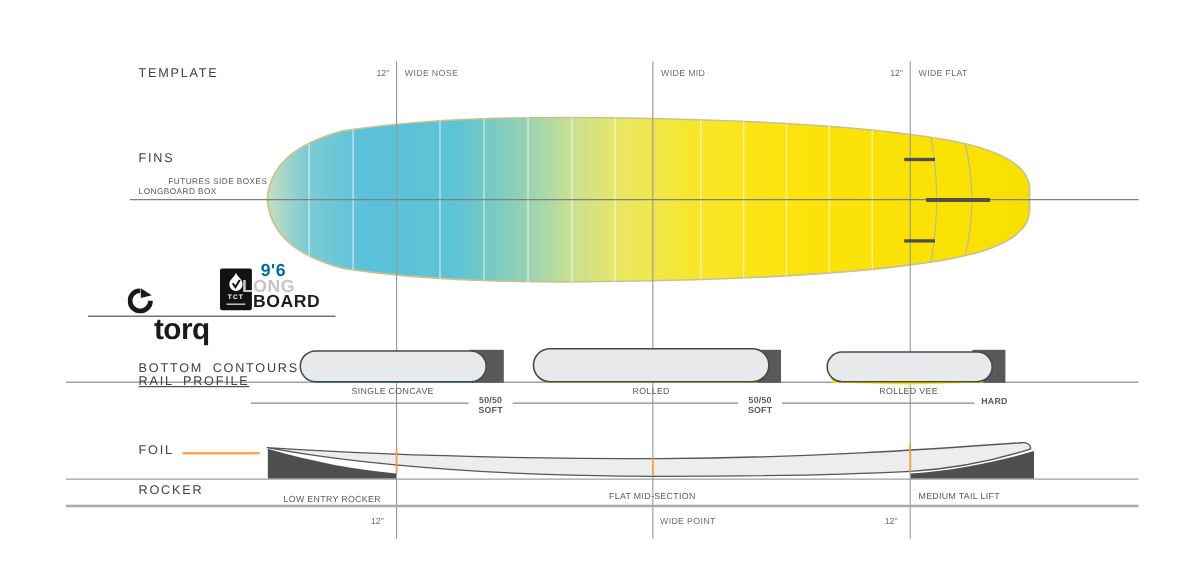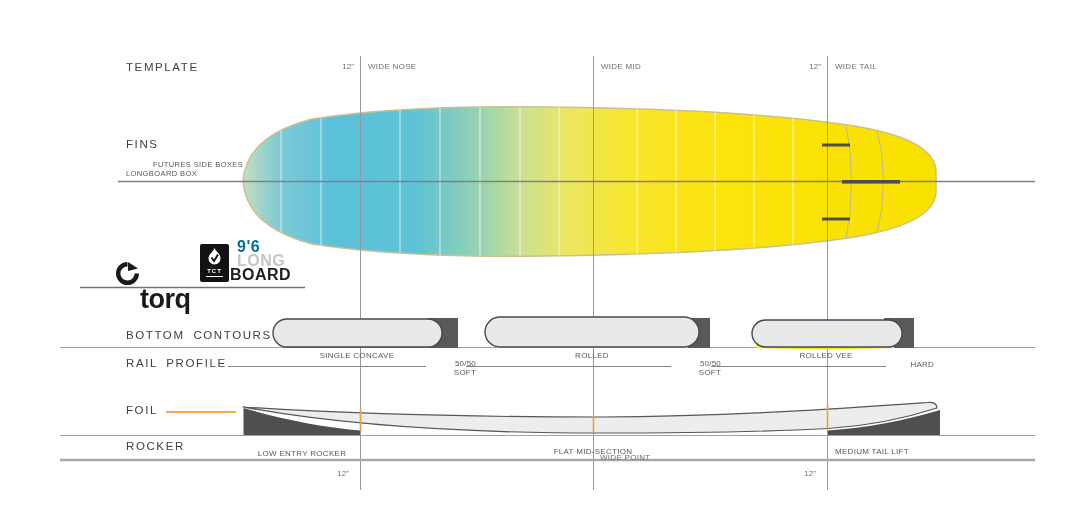--- a/index.html
+++ b/index.html
@@ -5,21 +5,21 @@
   html,body{margin:0;padding:0;background:#fff;}
   .stage{position:relative;width:1076px;height:529px;background:#ffffff;overflow:hidden;
          font-family:"Liberation Sans",sans-serif;-webkit-font-smoothing:antialiased;}
   .abs{position:absolute;}
   svg{display:block;}
   .sec{position:absolute;font-size:11.5px;color:#414042;letter-spacing:1.6px;word-spacing:4px;white-space:nowrap;z-index:6;}
   .sub{position:absolute;font-size:7.5px;color:#55565a;letter-spacing:0.4px;white-space:nowrap;z-index:6;}
   .g-lbl{position:absolute;font-size:8px;color:#6d6e71;letter-spacing:0.3px;white-space:nowrap;z-index:6;}
   .g-num{position:absolute;font-size:8px;color:#6d6e71;text-align:right;white-space:nowrap;z-index:6;}
   .c-lbl{position:absolute;font-size:8px;color:#58595b;letter-spacing:0.3px;width:140px;text-align:center;white-space:nowrap;z-index:6;}
-  .r-lbl{position:absolute;font-size:8px;color:#58595b;letter-spacing:0.2px;width:60px;text-align:right;line-height:8.5px;z-index:6;}
+  .r-lbl{position:absolute;font-size:8px;color:#58595b;letter-spacing:0.2px;width:60px;text-align:center;line-height:8.5px;z-index:6;font-weight:bold;}
   .brand-size{position:absolute;font-size:16px;font-weight:bold;color:#0369a1;line-height:14px;letter-spacing:0.5px;z-index:6;}
   .brand-long{position:absolute;font-size:16px;font-weight:bold;color:#c4c6c8;line-height:14px;letter-spacing:0.5px;z-index:6;}
   .brand-board{position:absolute;font-size:16px;font-weight:bold;color:#1d1d1f;line-height:14px;letter-spacing:0.5px;z-index:6;}
   .logo-text{position:absolute;font-size:27px;font-weight:bold;color:#1a1a1c;letter-spacing:-0.5px;z-index:6;}
   .badge{position:absolute;left:200px;top:244px;width:29px;height:38px;background:#121214;border-radius:2px;z-index:6;}
   .badge-label{position:absolute;left:0;top:24px;width:29px;text-align:center;font-size:6px;font-weight:bold;color:#fff;letter-spacing:1px;}
   .badge-line{position:absolute;left:6px;top:32px;width:17px;height:1px;background:#fff;}
 </style>
 </head>
 <body>
@@ -121,32 +121,32 @@
     </g>
   </svg>
 
   <div class="sec" style="left:126px;top:61px;">TEMPLATE</div>
 
   <div class="sec" style="left:126px;top:138px;">FINS</div>
   <div class="sub" style="left:126px;top:160px;margin-left:27px;">FUTURES SIDE BOXES</div>
   <div class="sub" style="left:126px;top:169px;">LONGBOARD BOX</div>
 
   <div class="sec" style="left:126px;top:329px;">BOTTOM CONTOURS</div>
-  <div class="sec" style="left:126px;top:357px;">RAIL PROFILE</div>
+  <div class="sec" style="left:126px;top:341px;text-decoration:underline;">RAIL PROFILE</div>
   <div class="sec" style="left:126px;top:404px;">FOIL</div>
   <div class="sec" style="left:126px;top:440px;">ROCKER</div>
 
   <div class="g-num" style="left:326px;top:62px;width:28px;">12"</div>
   <div class="g-lbl" style="left:368px;top:62px;">WIDE NOSE</div>
   <div class="g-lbl" style="left:601px;top:62px;">WIDE MID</div>
   <div class="g-num" style="left:793px;top:62px;width:28px;">12"</div>
-  <div class="g-lbl" style="left:835px;top:62px;">WIDE TAIL</div>
+  <div class="g-lbl" style="left:835px;top:62px;">WIDE FLAT</div>
 
   <div class="g-num" style="left:321px;top:469px;width:28px;">12"</div>
-  <div class="g-lbl" style="left:600px;top:453px;">WIDE POINT</div>
+  <div class="g-lbl" style="left:600px;top:469px;">WIDE POINT</div>
   <div class="g-num" style="left:788px;top:469px;width:28px;">12"</div>
 
   <div class="c-lbl" style="left:287px;top:351px;">SINGLE CONCAVE</div>
   <div class="c-lbl" style="left:522px;top:351px;">ROLLED</div>
   <div class="c-lbl" style="left:756px;top:351px;">ROLLED VEE</div>
 
   <div class="r-lbl" style="left:416px;top:360px;">
     <div>50/50</div>
     <div>SOFT</div>
   </div>
@@ -171,16 +171,16 @@
   <div class="badge">
     <svg class="abs" style="left:7px;top:4px;" width="15" height="18" viewBox="0 0 15 18">
       <path d="M7.5,0 C9,4 13.5,5.5 13.5,10.5 A6,6 0 1 1 1.5,10.5 C1.5,6 6,4.5 7.5,0 Z" fill="#ffffff"></path>
       <path d="M4.5,9.5 L7,13 L11,6.5" fill="none" stroke="#121214" stroke-width="1.8"></path>
     </svg>
     <div class="badge-label">TCT</div>
     <div class="badge-line"></div>
   </div>
 
   <div class="brand-size" style="left:237px;top:240px;">9'6</div>
-  <div class="brand-long" style="left:237px;top:254px;">LONG</div>
+  <div class="brand-long" style="left:220px;top:254px;">LONG</div>
   <div class="brand-board" style="left:230px;top:268px;">BOARD</div>
 
 </div>
 
 </body></html>

